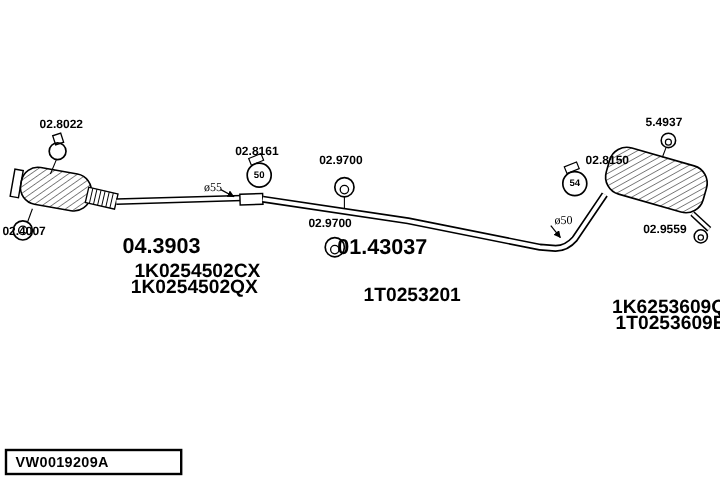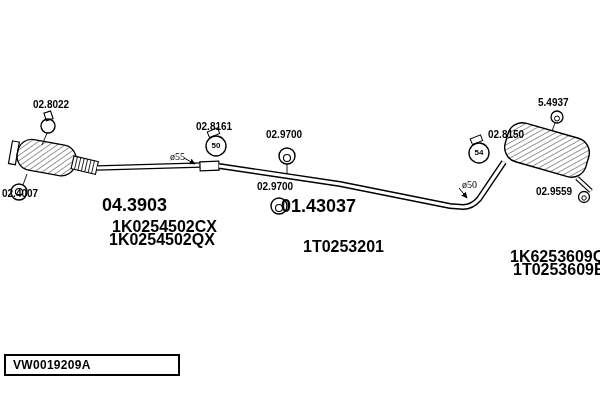--- a/index.html
+++ b/index.html
@@ -7,21 +7,21 @@
   body { font-family:"Liberation Sans", sans-serif; color:#000; }
   .canvas { position:relative; width:600px; height:400px; background:#fff; overflow:hidden; }
   svg.drawing { position:absolute; left:0; top:0; }
   .label { position:absolute; white-space:nowrap; color:#000; }
   .pn  { font-size:10px; font-weight:bold; }
   .big { font-size:18px; font-weight:bold; }
   .oem { font-size:16px; font-weight:bold; }
   .dia { font-size:10px; font-family:"Liberation Serif", serif; }
   .clampsize { font-size:8px; font-weight:bold; transform:translateX(-50%); }
   .footer-box {
-    position:absolute; left:4px; top:354px; width:176px; height:22px;
+    position:absolute; left:4px; top:374px; width:148px; height:22px;
     border:2px solid #000; display:flex; align-items:center; padding-left:7px;
     font-size:12px; font-weight:bold; letter-spacing:0.3px;
   }
 </style>
 </head>
 <body>
 
 <div class="canvas">
 
   <svg class="drawing" width="600" height="400" viewBox="0 0 600 400">

